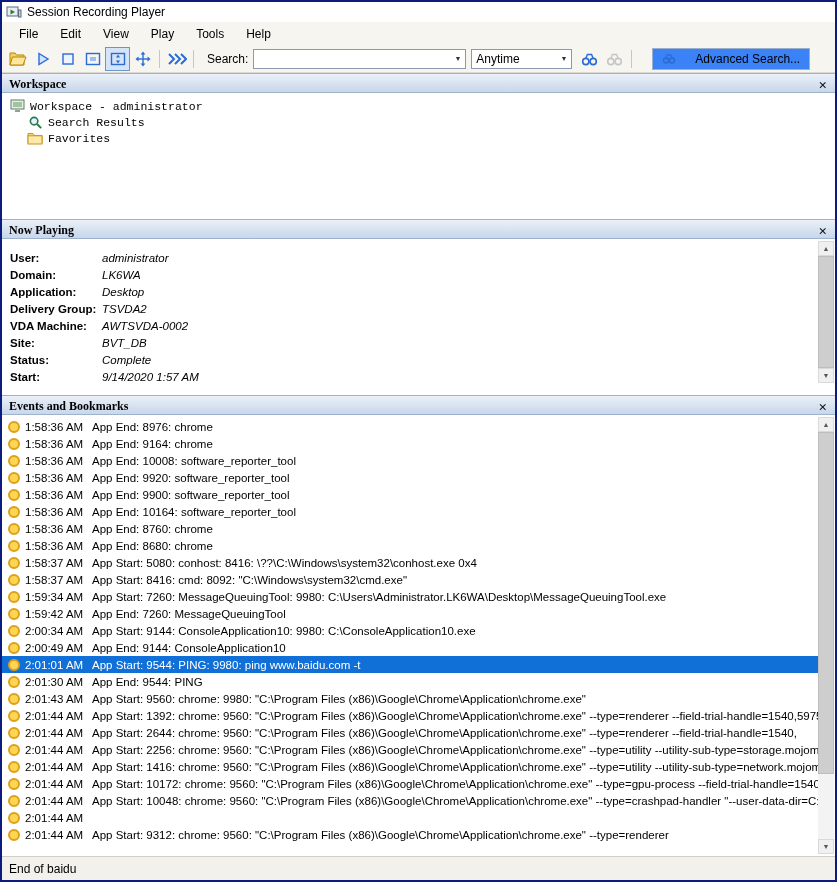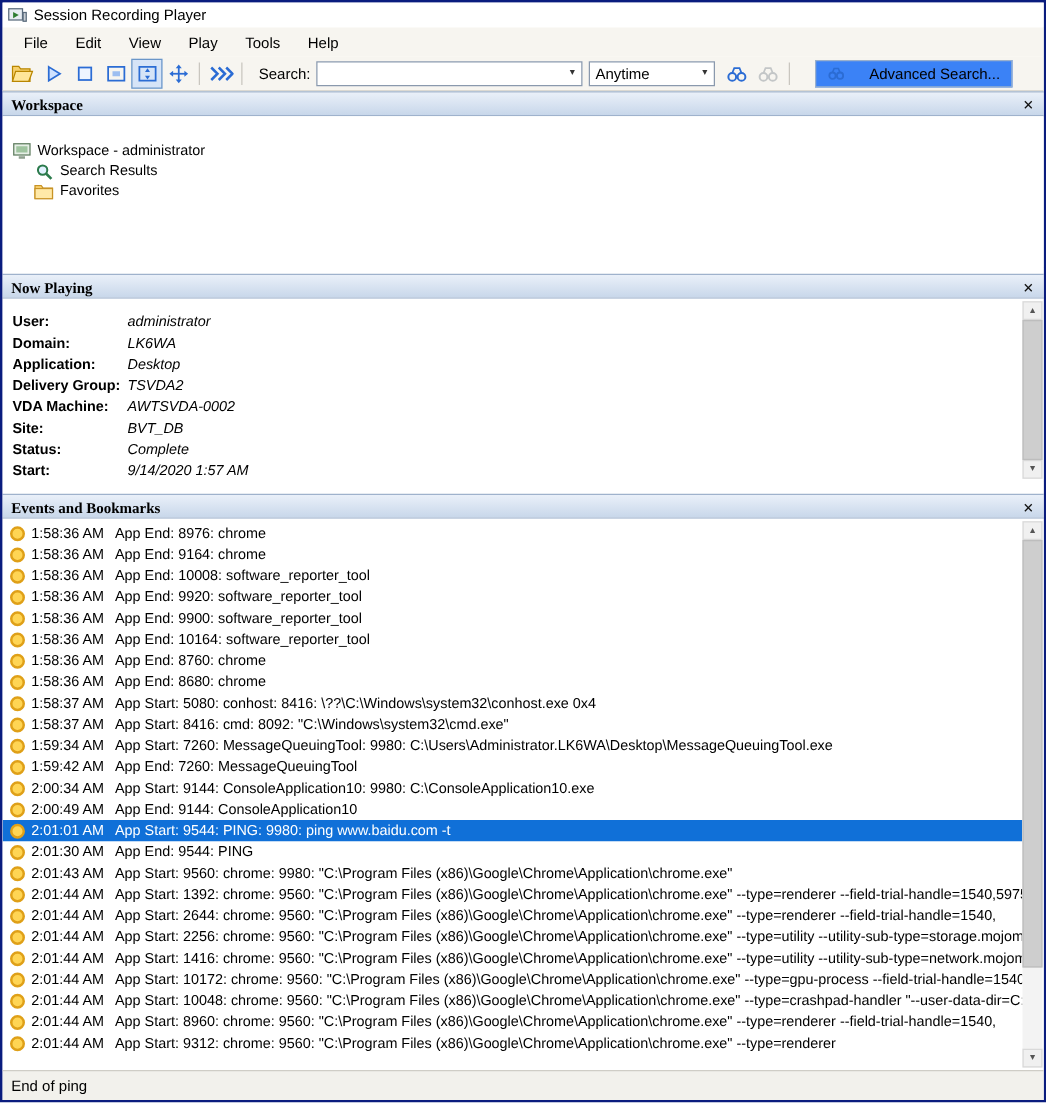--- a/index.html
+++ b/index.html
@@ -39,21 +39,21 @@
   
   .panel-header { height:20px; flex:0 0 20px; display:flex; align-items:flex-end; padding:0 7px;
     background:linear-gradient(#eaf0f9,#c8d7ea); border-top:1px solid #9fb2cc; border-bottom:1px solid #9fb2cc;font-family:Liberation Serif, serif; }
   .panel-title { font-weight:bold; font-size:12px; color:#000; flex:1; }
   .panel-close { font-size:15px; font-weight:bold; line-height:14px; color:#111; cursor:pointer; padding:0 1px; }
 
   .gap1 { height:5px; flex:0 0 5px; background:#fff; }
   .gap2 { height:10px; flex:0 0 10px; background:#fff; }
 
   
-  .workspace-content { height:121px; flex:0 0 121px; background:#fff; padding:20px 0 0 7px; overflow:hidden; }
+  .workspace-content { height:121px; flex:0 0 121px; background:#fff; padding:5px 0 0 7px; overflow:hidden;font-family:Liberation Mono, monospace; }
   .tree-item { height:16px; display:flex; align-items:center; gap:5px; font-size:11.5px; white-space:nowrap; cursor:default; }
   .tree-item.lv1 { padding-left:18px; }
   .tree-icon { width:16px; height:16px; display:inline-flex; align-items:center; justify-content:center; flex:0 0 16px; }
 
   
   .now-playing-content { height:146px; flex:0 0 146px; position:relative; background:#fff; overflow:hidden; }
   .np-fields { padding:8px 0 0 8px; }
   .np-row { height:17px; display:flex; align-items:flex-end; font-size:11.5px; }
   .np-label { width:92px; flex:0 0 92px; font-weight:bold; color:#000; }
   .np-value { color:#000;font-style:italic; }
@@ -412,34 +412,33 @@
           <span class="event-text">App Start: 10172: chrome: 9560: "C:\Program Files (x86)\Google\Chrome\Application\chrome.exe"  --type=gpu-process  --field-trial-handle=1540,</span>
         </div>
         <div class="event-row">
           <span class="event-bullet"></span>
           <span class="event-time">2:01:44 AM</span>
           <span class="event-text">App Start: 10048: chrome: 9560: "C:\Program Files (x86)\Google\Chrome\Application\chrome.exe"  --type=crashpad-handler  "--user-data-dir=C:\</span>
         </div>
         <div class="event-row">
           <span class="event-bullet"></span>
           <span class="event-time">2:01:44 AM</span>
-          <span class="event-text">App Start: 8960: chrome: 9560: "C:\Program Files (x86)\Google\Chrome\Application\chrome.exe"  --type=renderer  --field-trial-handle=1540,</span>
         </div>
         <div class="event-row">
           <span class="event-bullet"></span>
           <span class="event-time">2:01:44 AM</span>
           <span class="event-text">App Start: 9312: chrome: 9560: "C:\Program Files (x86)\Google\Chrome\Application\chrome.exe"  --type=renderer</span>
         </div>
       </div>
     <div class="scrollbar">
       <div class="sb-btn">▲</div>
       <div class="sb-track">
         <div class="sb-thumb ev-thumb"></div>
       </div>
       <div class="sb-btn">▼</div>
     </div>
   </div>
 
   <div class="statusbar">
-    <span>End of ping</span>
+    <span>End of baidu</span>
   </div>
 
 </div>
 
 </body></html>

